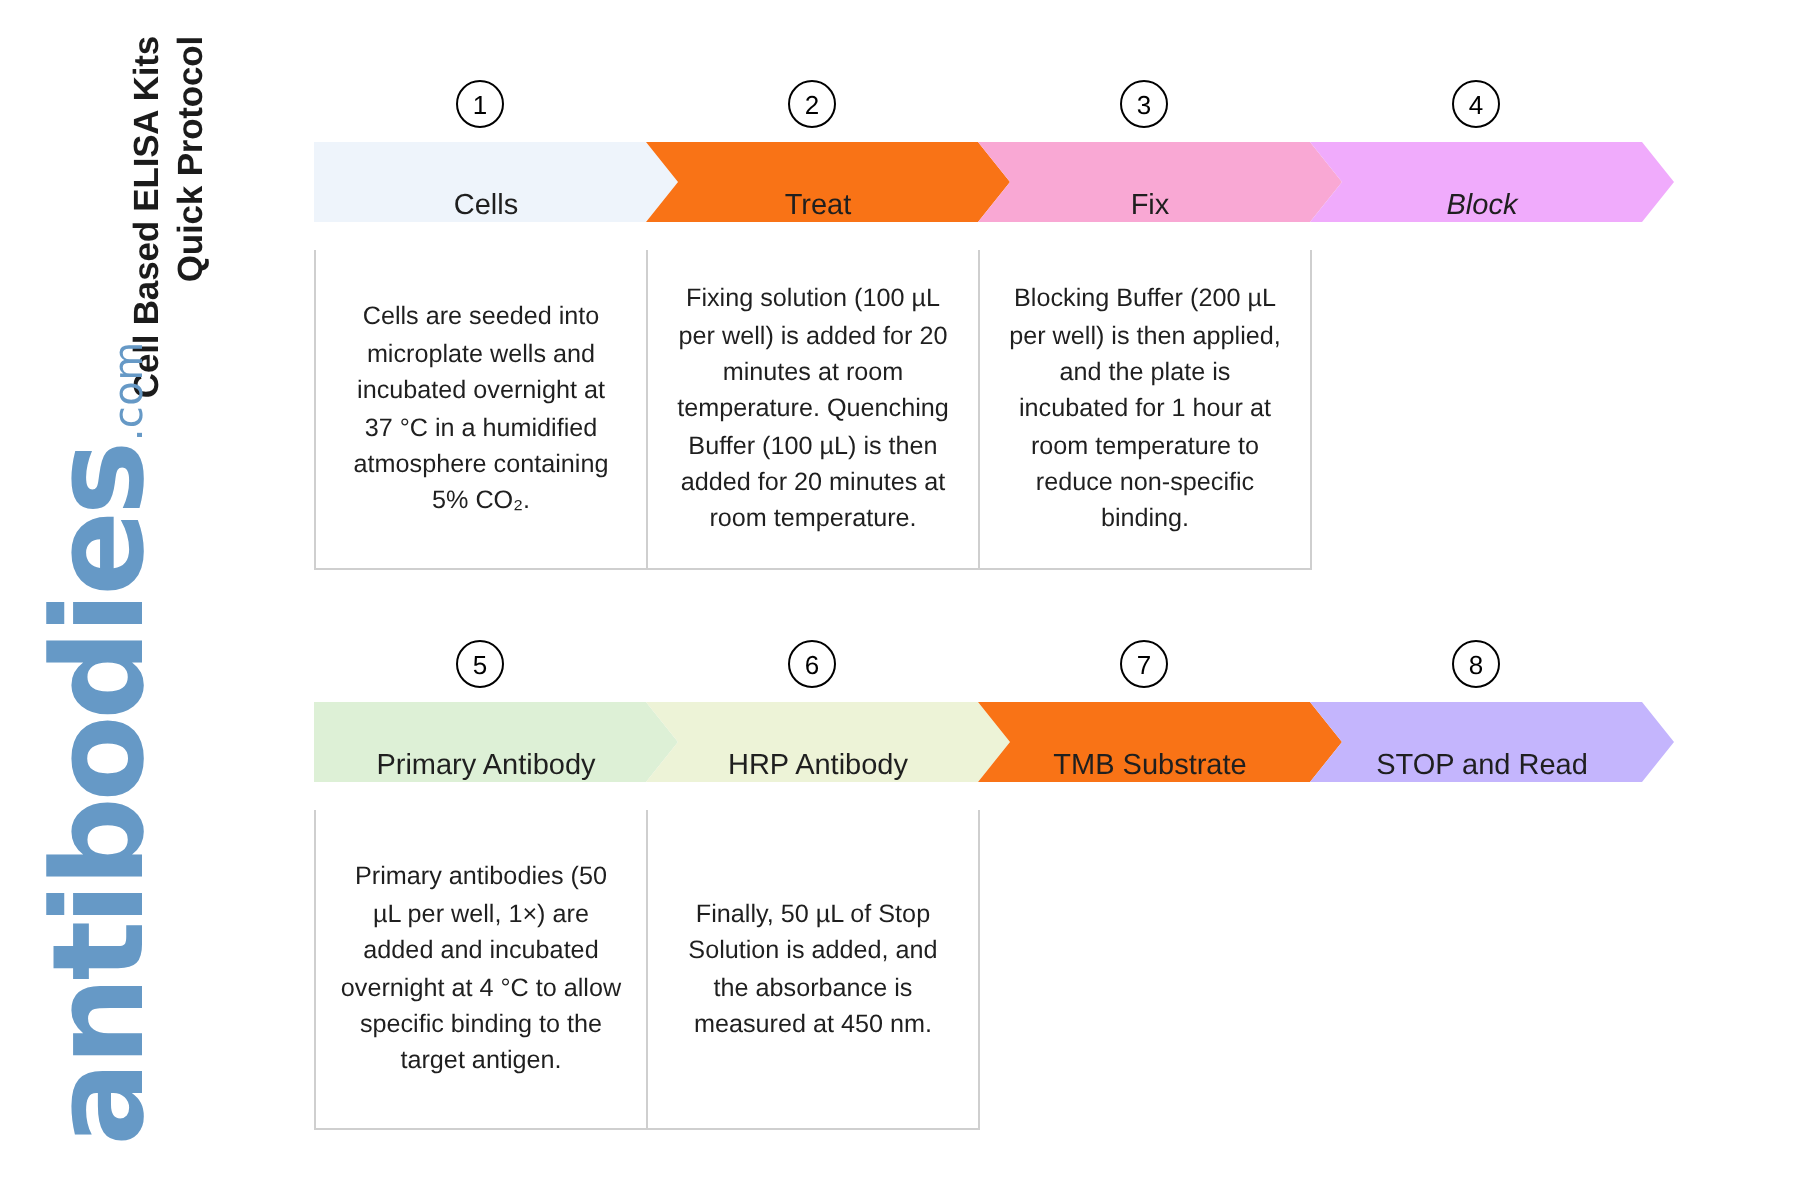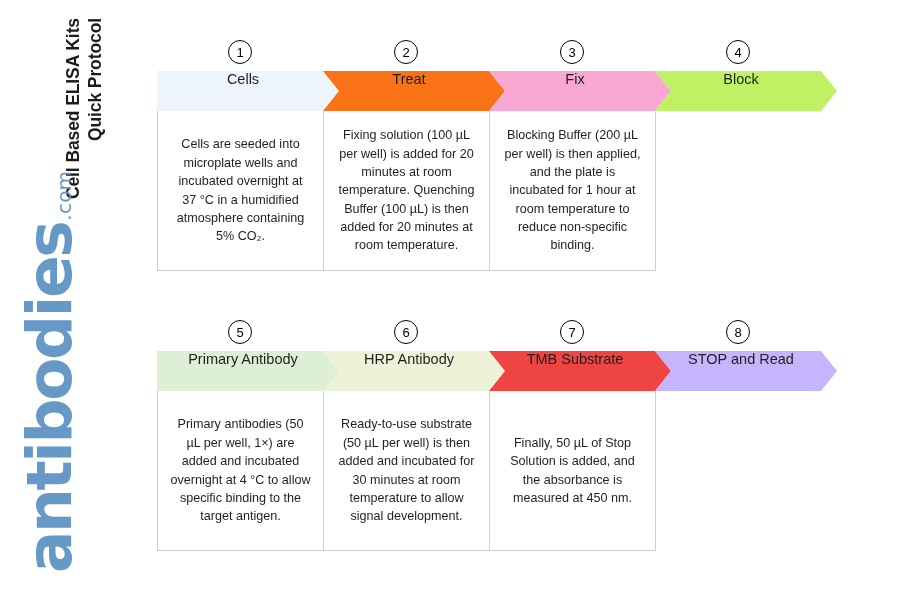--- a/index.html
+++ b/index.html
@@ -117,35 +117,36 @@
   .chevrons {
     position: relative;
     height: 40px;
   }
   .chev {
     position: absolute;
     top: 0;
     height: 40px;
     width: 182px;
     display: flex;
-    align-items: flex-start;
+    align-items: flex-end;
     justify-content: center;
     font-size: 14.5px;
     color: #1f1f1f;
     clip-path: polygon(0 0, calc(100% - 16px) 0, 100% 50%, calc(100% - 16px) 100%, 0 100%);
   }
   .chev.notch {
     clip-path: polygon(0 0, calc(100% - 16px) 0, 100% 50%, calc(100% - 16px) 100%, 0 100%, 16px 50%);
   }
   .chev .lbl { padding-right: 10px; }
 
   
   .bodies {
     display: flex;
     border-left: 1px solid #cfcfcf;
+    margin-top: 14px;
   }
   .body-cell {
     width: 166px;
     height: 160px;
     border-right: 1px solid #cfcfcf;
     border-bottom: 1px solid #cfcfcf;
     background: #ffffff;
     display: flex;
     align-items: center;
     justify-content: center;
@@ -196,21 +197,21 @@
   <div class="chevrons">
     <div class="chev" style="left: 0px; background: rgb(238, 244, 251); filter: drop-shadow(rgb(122, 156, 192) 1px 0px 0px) drop-shadow(rgb(122, 156, 192) -1px 0px 0px) drop-shadow(rgb(122, 156, 192) 0px 1px 0px) drop-shadow(rgb(122, 156, 192) 0px -1px 0px);">
       <span class="lbl">Cells</span>
     </div>
     <div class="chev notch" style="left: 166px; background: #f97316; filter: drop-shadow(rgb(60, 90, 138) 1px 0px 0px) drop-shadow(rgb(60, 90, 138) -1px 0px 0px) drop-shadow(rgb(60, 90, 138) 0px 1px 0px) drop-shadow(rgb(60, 90, 138) 0px -1px 0px);">
       <span class="lbl">Treat</span>
     </div>
     <div class="chev notch" style="left: 332px; background: #f9a8d4; filter: drop-shadow(rgb(60, 100, 144) 1px 0px 0px) drop-shadow(rgb(60, 100, 144) -1px 0px 0px) drop-shadow(rgb(60, 100, 144) 0px 1px 0px) drop-shadow(rgb(60, 100, 144) 0px -1px 0px);">
       <span class="lbl">Fix</span>
     </div>
-    <div class="chev notch" style="left: 498px; background: #bef264; filter: drop-shadow(rgb(61, 107, 102) 1px 0px 0px) drop-shadow(rgb(61, 107, 102) -1px 0px 0px) drop-shadow(rgb(61, 107, 102) 0px 1px 0px) drop-shadow(rgb(61, 107, 102) 0px -1px 0px);">
+    <div class="chev notch" style="left: 498px; background: #f0abfc; filter: drop-shadow(rgb(61, 107, 102) 1px 0px 0px) drop-shadow(rgb(61, 107, 102) -1px 0px 0px) drop-shadow(rgb(61, 107, 102) 0px 1px 0px) drop-shadow(rgb(61, 107, 102) 0px -1px 0px); font-style: italic;">
       <span class="lbl">Block</span>
     </div>
   </div>
 
   <div class="bodies">
     <div class="body-cell">
       <p>Cells are seeded into microplate wells and incubated overnight at 37 °C in a humidified atmosphere containing 5% CO₂.</p>
     </div>
     <div class="body-cell">
       <p>Fixing solution (100 µL per well) is added for 20 minutes at room temperature. Quenching Buffer (100 µL) is then added for 20 minutes at room temperature.</p>
@@ -237,32 +238,29 @@
     </div>
   </div>
 
   <div class="chevrons">
     <div class="chev" style="left: 0px; background: rgb(221, 240, 214); filter: drop-shadow(rgb(63, 125, 46) 1px 0px 0px) drop-shadow(rgb(63, 125, 46) -1px 0px 0px) drop-shadow(rgb(63, 125, 46) 0px 1px 0px) drop-shadow(rgb(63, 125, 46) 0px -1px 0px);">
       <span class="lbl">Primary Antibody</span>
     </div>
     <div class="chev notch" style="left: 166px; background: rgb(237, 243, 215); filter: drop-shadow(rgb(110, 122, 44) 1px 0px 0px) drop-shadow(rgb(110, 122, 44) -1px 0px 0px) drop-shadow(rgb(110, 122, 44) 0px 1px 0px) drop-shadow(rgb(110, 122, 44) 0px -1px 0px);">
       <span class="lbl">HRP Antibody</span>
     </div>
-    <div class="chev notch" style="left: 332px; background: #ef4444; filter: drop-shadow(rgb(154, 127, 42) 1px 0px 0px) drop-shadow(rgb(154, 127, 42) -1px 0px 0px) drop-shadow(rgb(154, 127, 42) 0px 1px 0px) drop-shadow(rgb(154, 127, 42) 0px -1px 0px);">
+    <div class="chev notch" style="left: 332px; background: #f97316; filter: drop-shadow(rgb(154, 127, 42) 1px 0px 0px) drop-shadow(rgb(154, 127, 42) -1px 0px 0px) drop-shadow(rgb(154, 127, 42) 0px 1px 0px) drop-shadow(rgb(154, 127, 42) 0px -1px 0px);">
       <span class="lbl">TMB Substrate</span>
     </div>
     <div class="chev notch" style="left: 498px; background: #c4b5fd; filter: drop-shadow(rgb(154, 127, 42) 1px 0px 0px) drop-shadow(rgb(154, 127, 42) -1px 0px 0px) drop-shadow(rgb(154, 127, 42) 0px 1px 0px) drop-shadow(rgb(154, 127, 42) 0px -1px 0px);">
       <span class="lbl">STOP and Read</span>
     </div>
   </div>
 
   <div class="bodies">
     <div class="body-cell">
       <p>Primary antibodies (50 µL per well, 1×) are added and incubated overnight at 4 °C to allow specific binding to the target antigen.</p>
     </div>
     <div class="body-cell">
-      <p>Ready-to-use substrate (50 µL per well) is then added and incubated for 30 minutes at room temperature to allow signal development.</p>
-    </div>
-    <div class="body-cell">
       <p>Finally, 50 µL of Stop Solution is added, and the absorbance is measured at 450 nm.</p>
     </div>
   </div>
 </div>
 
 </body></html>

